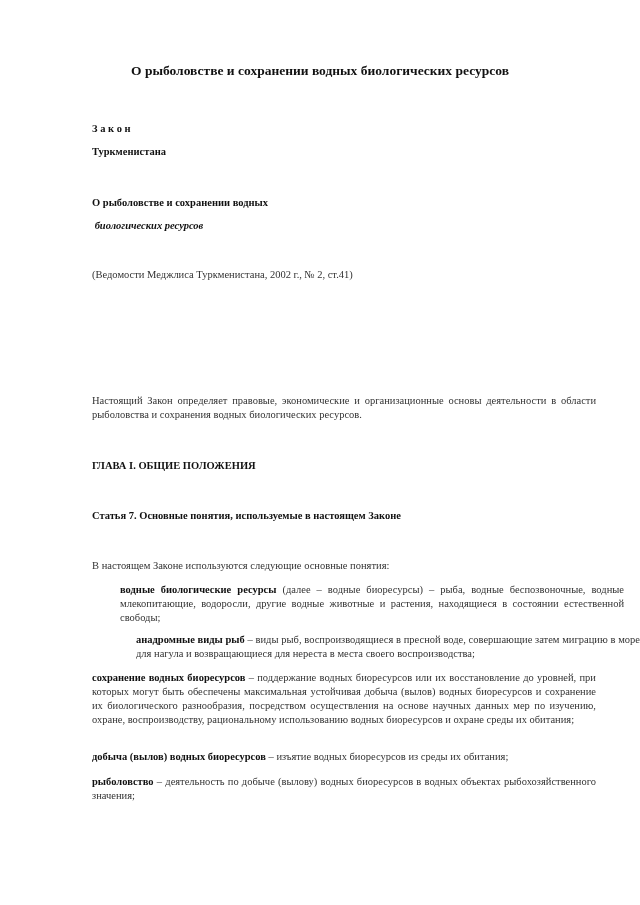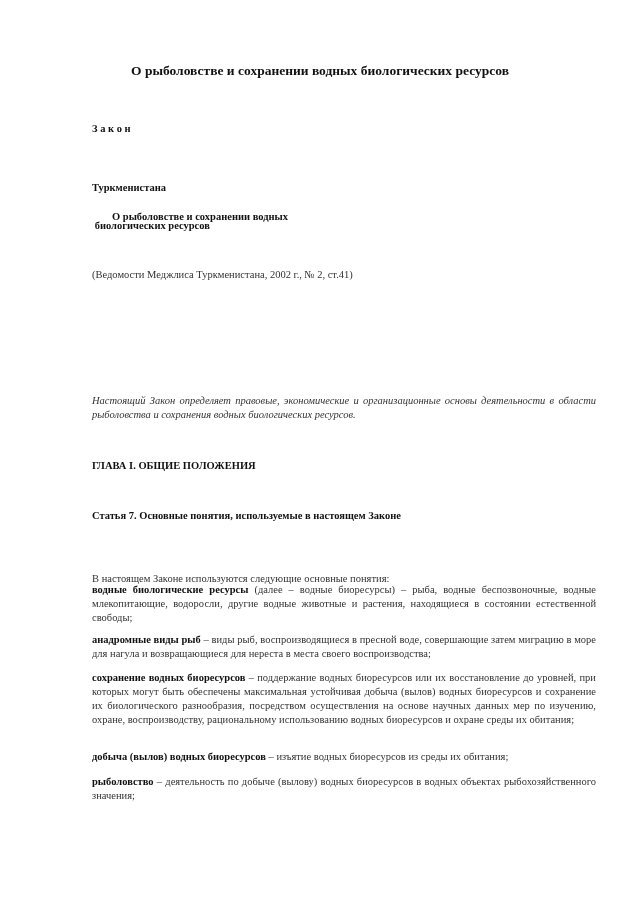--- a/index.html
+++ b/index.html
@@ -6,50 +6,50 @@
   body { width: 640px; height: 905px; position: relative; overflow: hidden;
          font-family: "Liberation Serif", "DejaVu Serif", serif; color: #222; }
   .page { position: absolute; left: 0; top: 0; width: 640px; height: 905px; }
   .abs { position: absolute; left: 92px; font-size: 10.5px; line-height: 14px; }
   .title { position: absolute; left: 0; width: 640px; top: 63px; text-align: center;
            font-size: 13.5px; font-weight: bold; color: #111; }
   .b { font-weight: bold; color: #111; text-align: right; }
   .para { position: absolute; left: 92px; width: 504px; font-size: 10.5px;
           line-height: 14px; text-align: justify; color: #333; }
   .para .term { font-weight: bold; color: #111; }
-  .ital { font-style: italic; }
+  .ital { }
 </style>
 </head>
 <body>
 
 <div class="page">
   <div class="title">О рыболовстве и сохранении водных биологических ресурсов</div>
 
   <div class="abs b" style="top:122px;">З а к о н</div>
-  <div class="abs b" style="top:145px;margin-top:36px;">Туркменистана</div>
+  <div class="abs b" style="top:145px;">Туркменистана</div>
 
-  <div class="abs b" style="top:210px;margin-left:20px;">О рыболовстве и сохранении водных</div>
-  <div class="abs b" style="top:219px; white-space:pre;"> биологических ресурсов</div>
+  <div class="abs b" style="top:196px;">О рыболовстве и сохранении водных</div>
+  <div class="abs b" style="top:219px; white-space:pre;font-style:italic;"> биологических ресурсов</div>
 
   <div class="abs" style="top:268px; color:#333;">(Ведомости Меджлиса Туркменистана, 2002 г., № 2, ст.41)</div>
 
 
   <div class="para ital" style="top:394px;">Настоящий Закон определяет правовые, экономические и организационные основы деятельности в области рыболовства и сохранения водных биологических ресурсов.</div>
 
   <div class="abs b" style="top:459px;">ГЛАВА I. ОБЩИЕ ПОЛОЖЕНИЯ</div>
 
   <div class="abs b" style="top:509px;">Статья 7. Основные понятия, используемые в настоящем Законе</div>
 
-  <div class="abs" style="top:559px; color:#333;margin-top:13px;">В настоящем Законе используются следующие основные понятия:</div>
+  <div class="abs" style="top:559px; color:#333;">В настоящем Законе используются следующие основные понятия:</div>
 
-  <div class="para" style="top:583px;">
+  <div class="para" style="top:583px;margin-left:28px;">
     <span class="term">водные биологические ресурсы</span><span> (далее – водные биоресурсы) – рыба, водные беспозвоночные, водные млекопитающие, водоросли, другие водные животные и растения, находящиеся в состоянии естественной свободы;</span>
   </div>
 
-  <div class="para" style="top:633px;">
+  <div class="para" style="top:633px;margin-left:44px;">
     <span class="term">анадромные виды рыб</span><span> – виды рыб, воспроизводящиеся в пресной воде, совершающие затем миграцию в море для нагула и возвращающиеся для нереста в места своего воспроизводства;</span>
   </div>
 
   <div class="para" style="top:671px;">
     <span class="term">сохранение водных биоресурсов</span><span> – поддержание водных биоресурсов или их восстановление до уровней, при которых могут быть обеспечены максимальная устойчивая добыча (вылов) водных биоресурсов и сохранение их биологического разнообразия, посредством осуществления на основе научных данных мер по изучению, охране, воспроизводству, рациональному использованию водных биоресурсов и охране среды их обитания;</span>
   </div>
 
   <div class="para" style="top:775px;">
     <span class="term">рыболовство</span><span> – деятельность по добыче (вылову) водных биоресурсов в водных объектах рыбохозяйственного значения;</span>
   </div>

